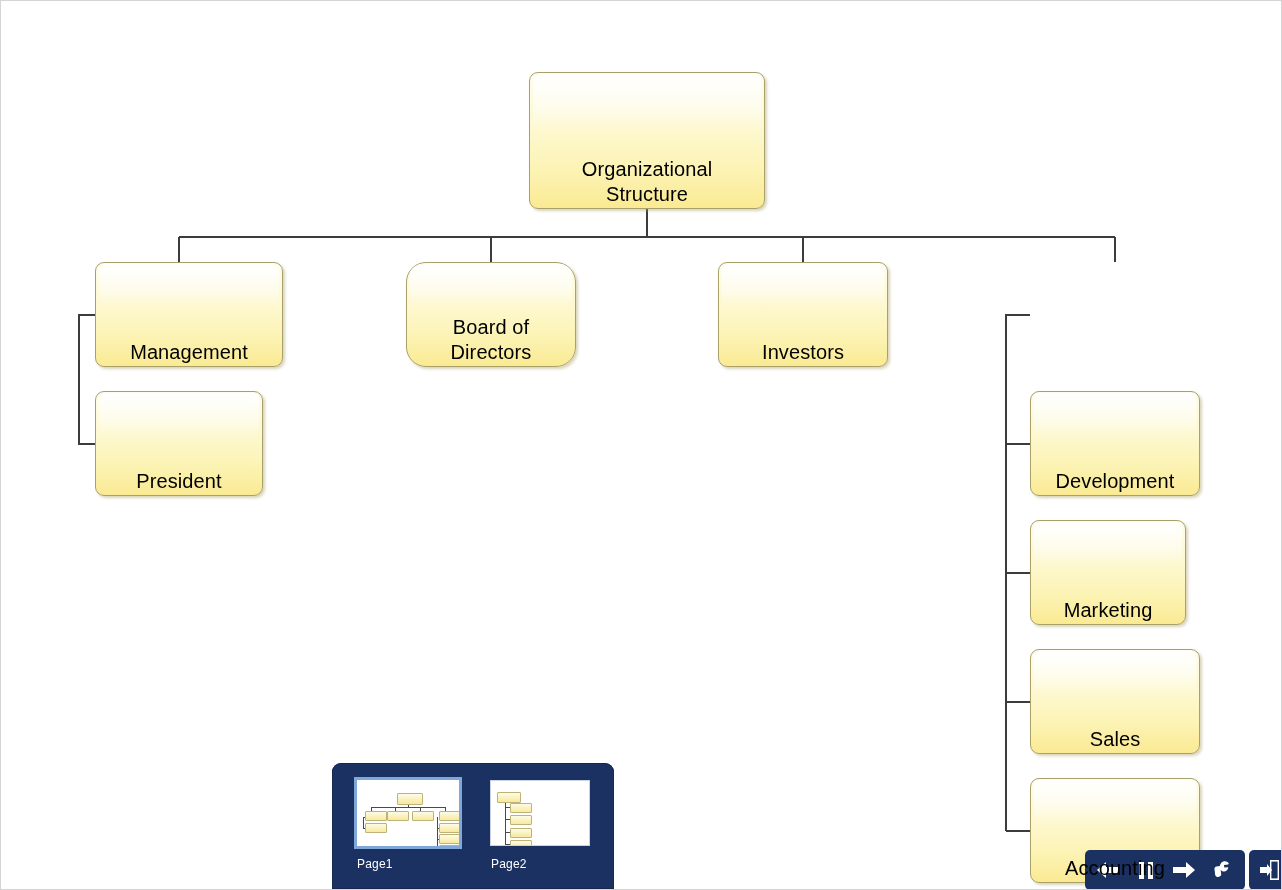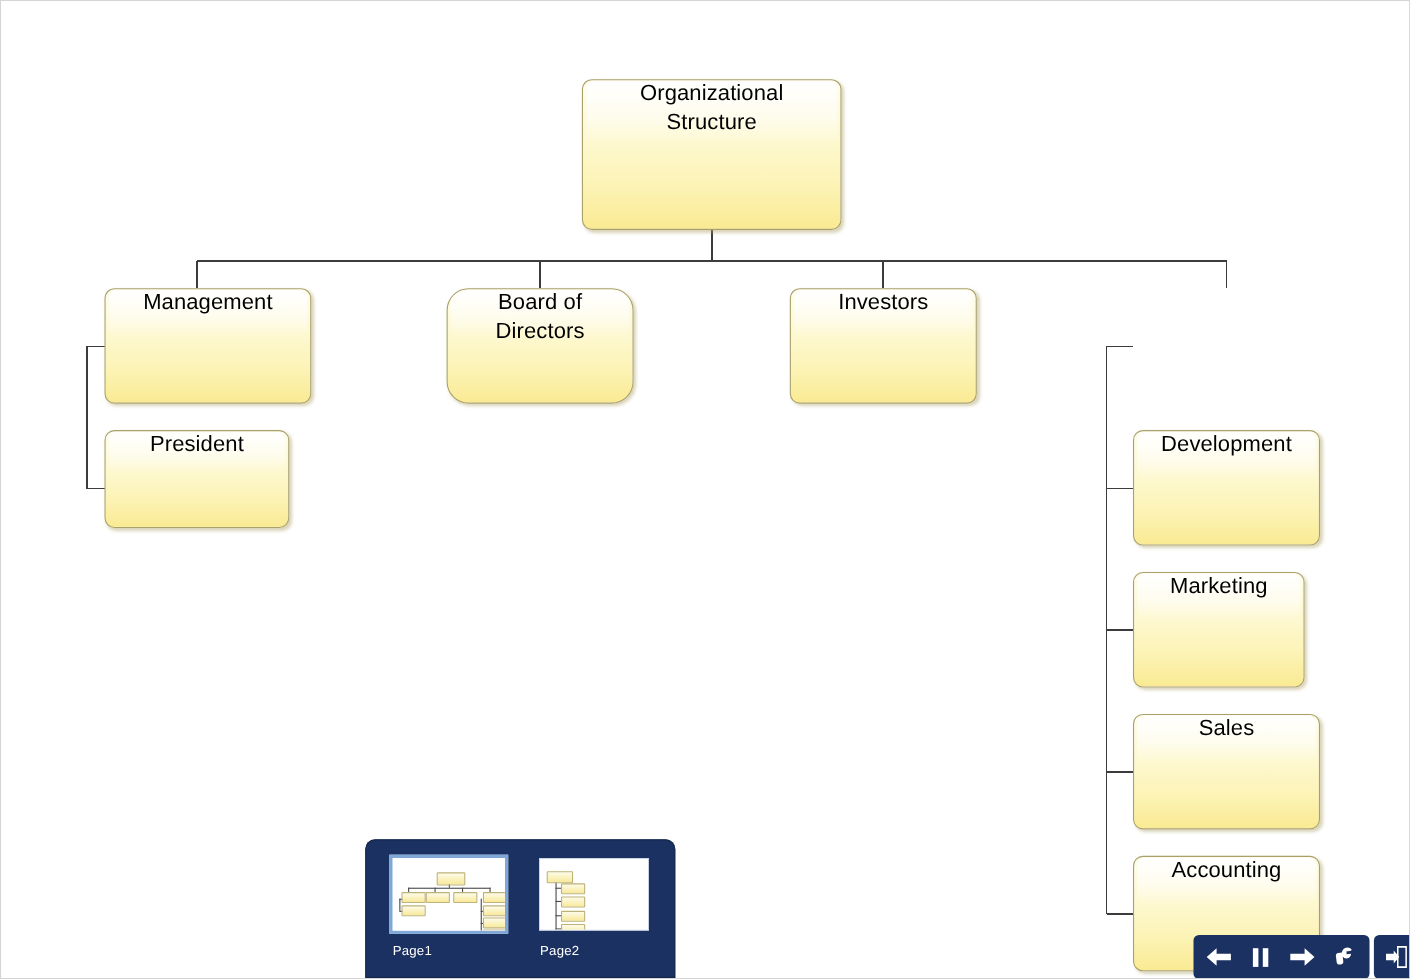--- a/index.html
+++ b/index.html
@@ -47,21 +47,21 @@
     border: 1px solid #a9a06a;
     border-radius: 9px;
     background: linear-gradient(to bottom,
                   #fffdf0 0%,
                   #fefce6 10%,
                   #fdf8cf 42%,
                   #fcf3b4 72%,
                   #faea93 100%);
     box-shadow: 2px 2px 3px rgba(170,160,100,0.45);
     display: flex;
-    align-items: flex-start;
+    align-items: flex-end;
     justify-content: center;
     text-align: center;
     color: #000000;
     font-size: 20px;
     line-height: 1.28;
     letter-spacing: 0.1px;
     overflow: hidden;
   }
   .node::before {
     
@@ -211,21 +211,21 @@
     </svg>
 
     <div class="node" style="left:528px; top:71px;  width:236px; height:137px;">
       <span class="label">Organizational Structure</span>
     </div>
 
     <div class="node" style="left:94px; top:261px; width:188px; height:105px;">
       <span class="label">Management</span>
     </div>
 
-    <div class="node" style="left:94px; top:390px; width:168px; height:89px;">
+    <div class="node" style="left:94px; top:390px; width:168px; height:105px;">
       <span class="label">President</span>
     </div>
 
     <div class="node" style="left:405px; top:261px; width:170px; height:105px;border-radius:20px;">
       <span class="label">Board of Directors</span>
     </div>
 
     <div class="node" style="left:717px; top:261px; width:170px; height:105px;">
       <span class="label">Investors</span>
     </div>

